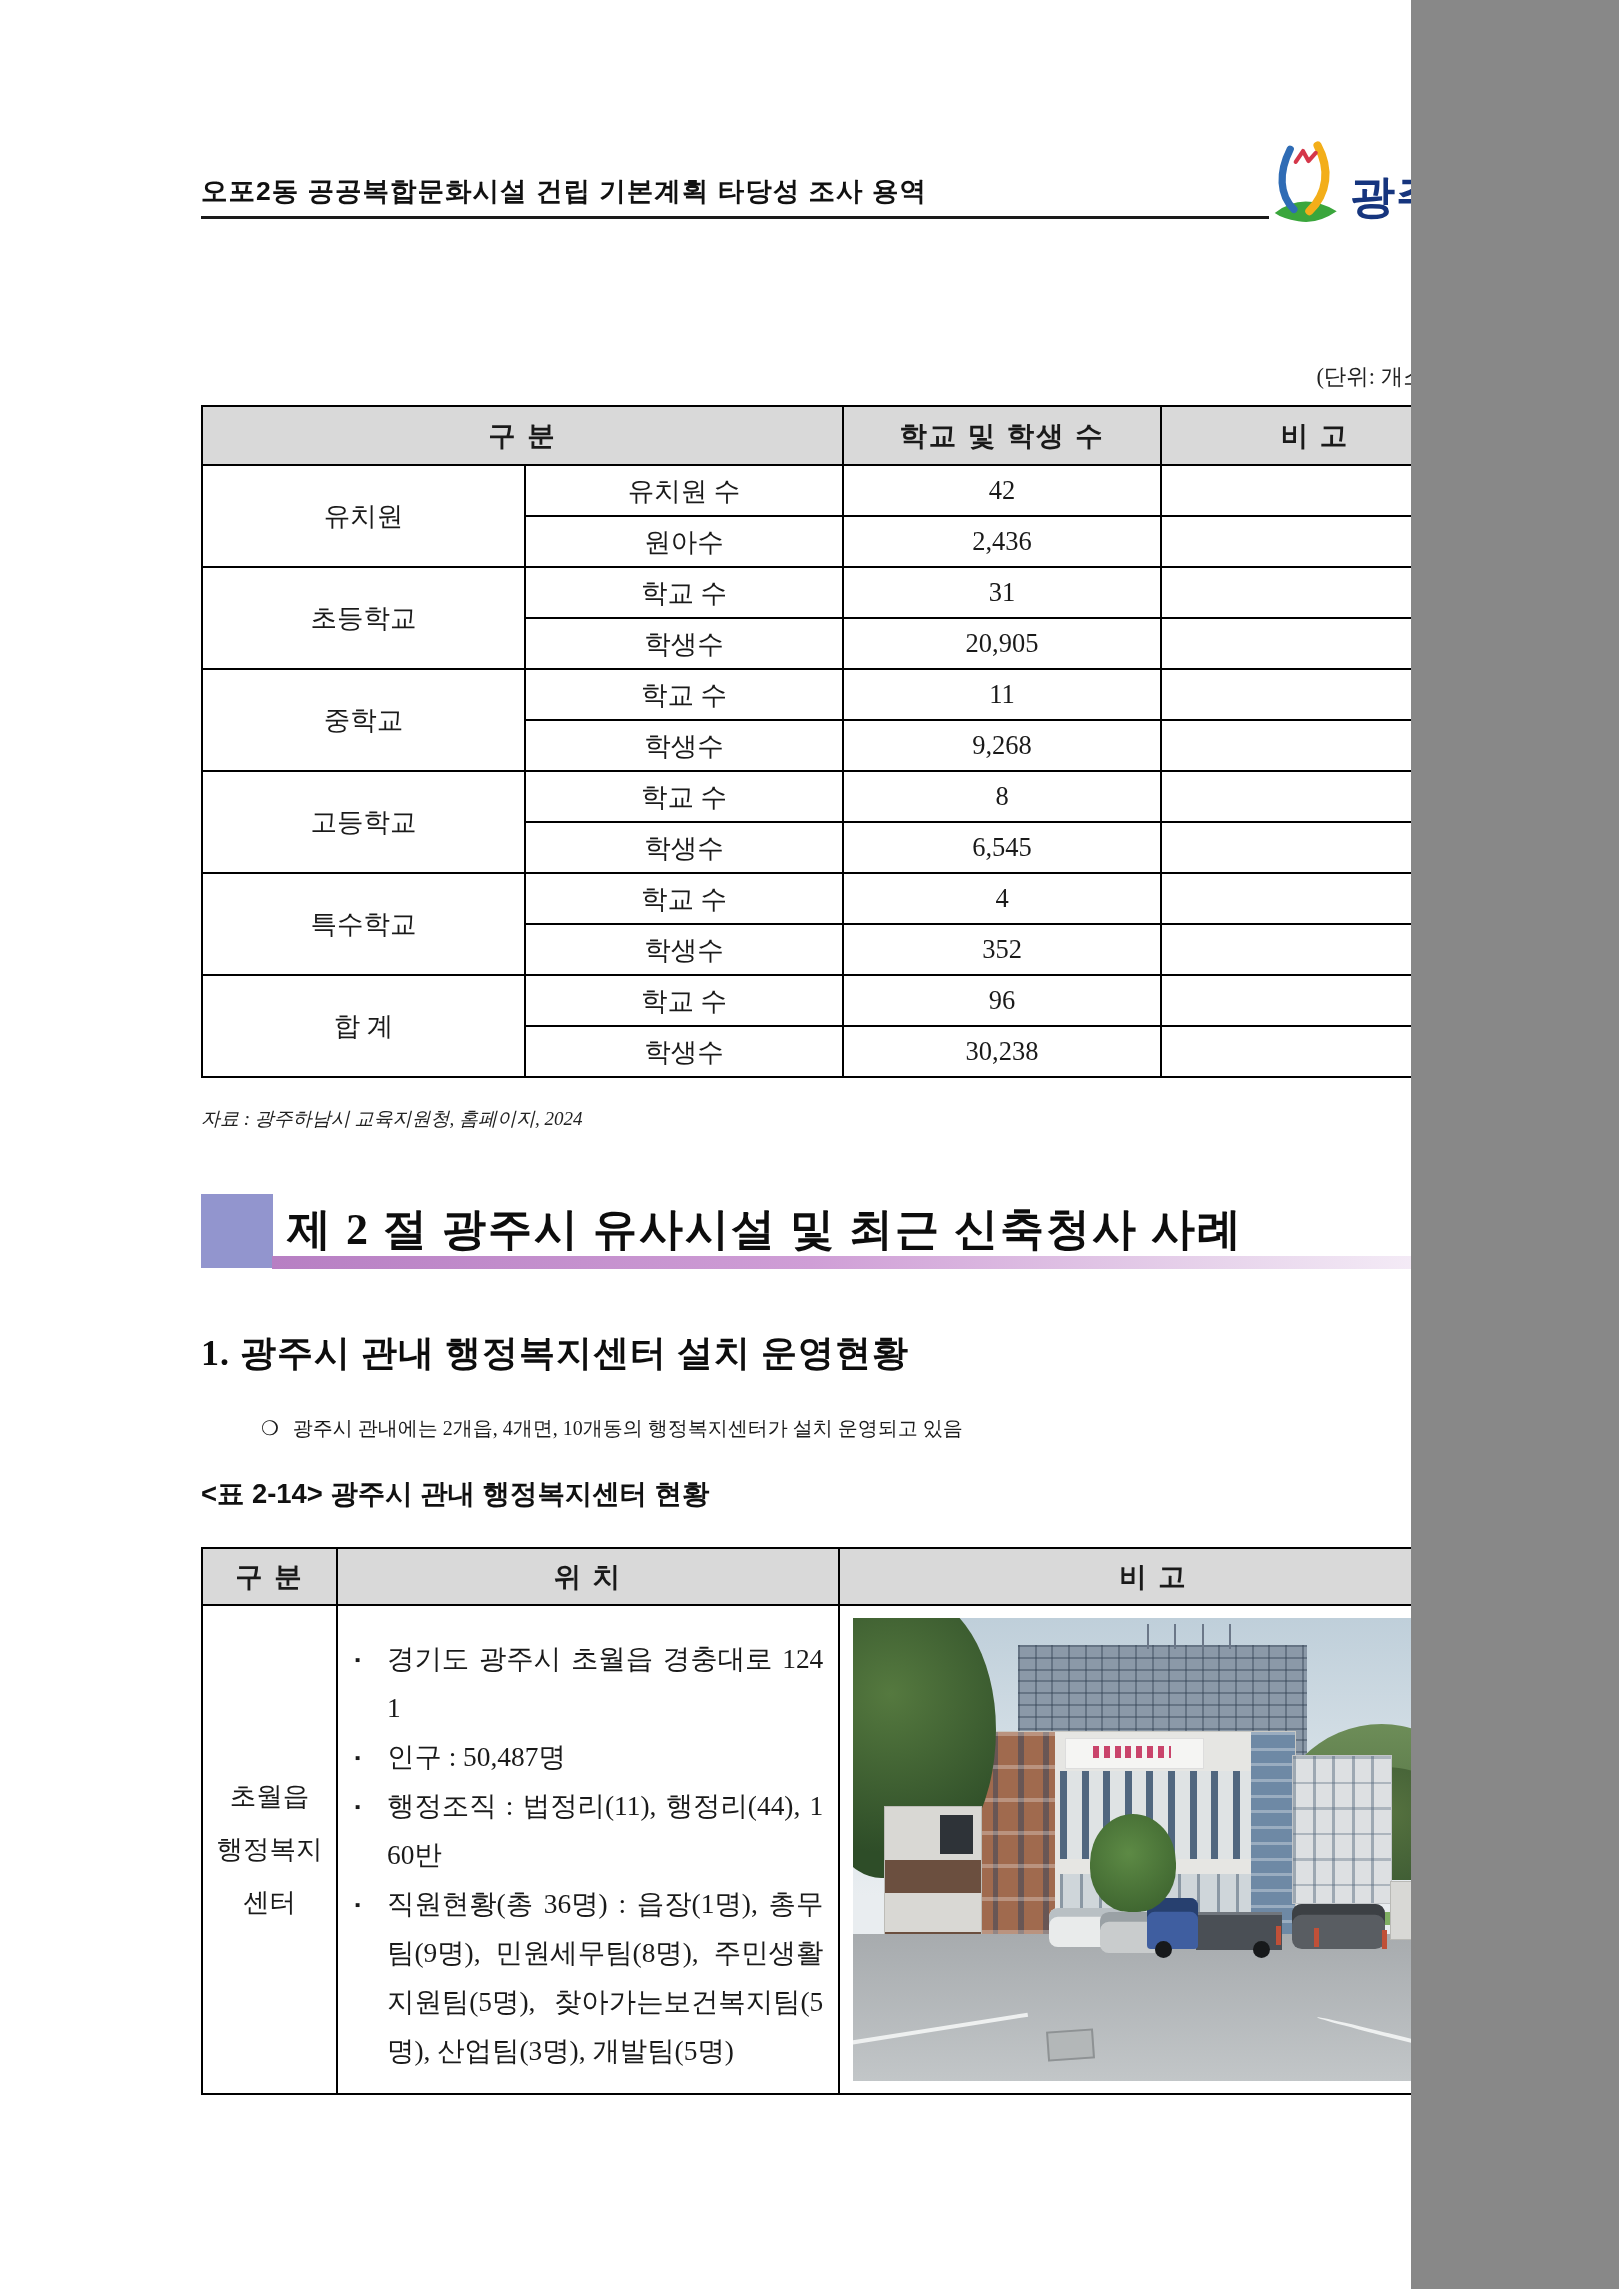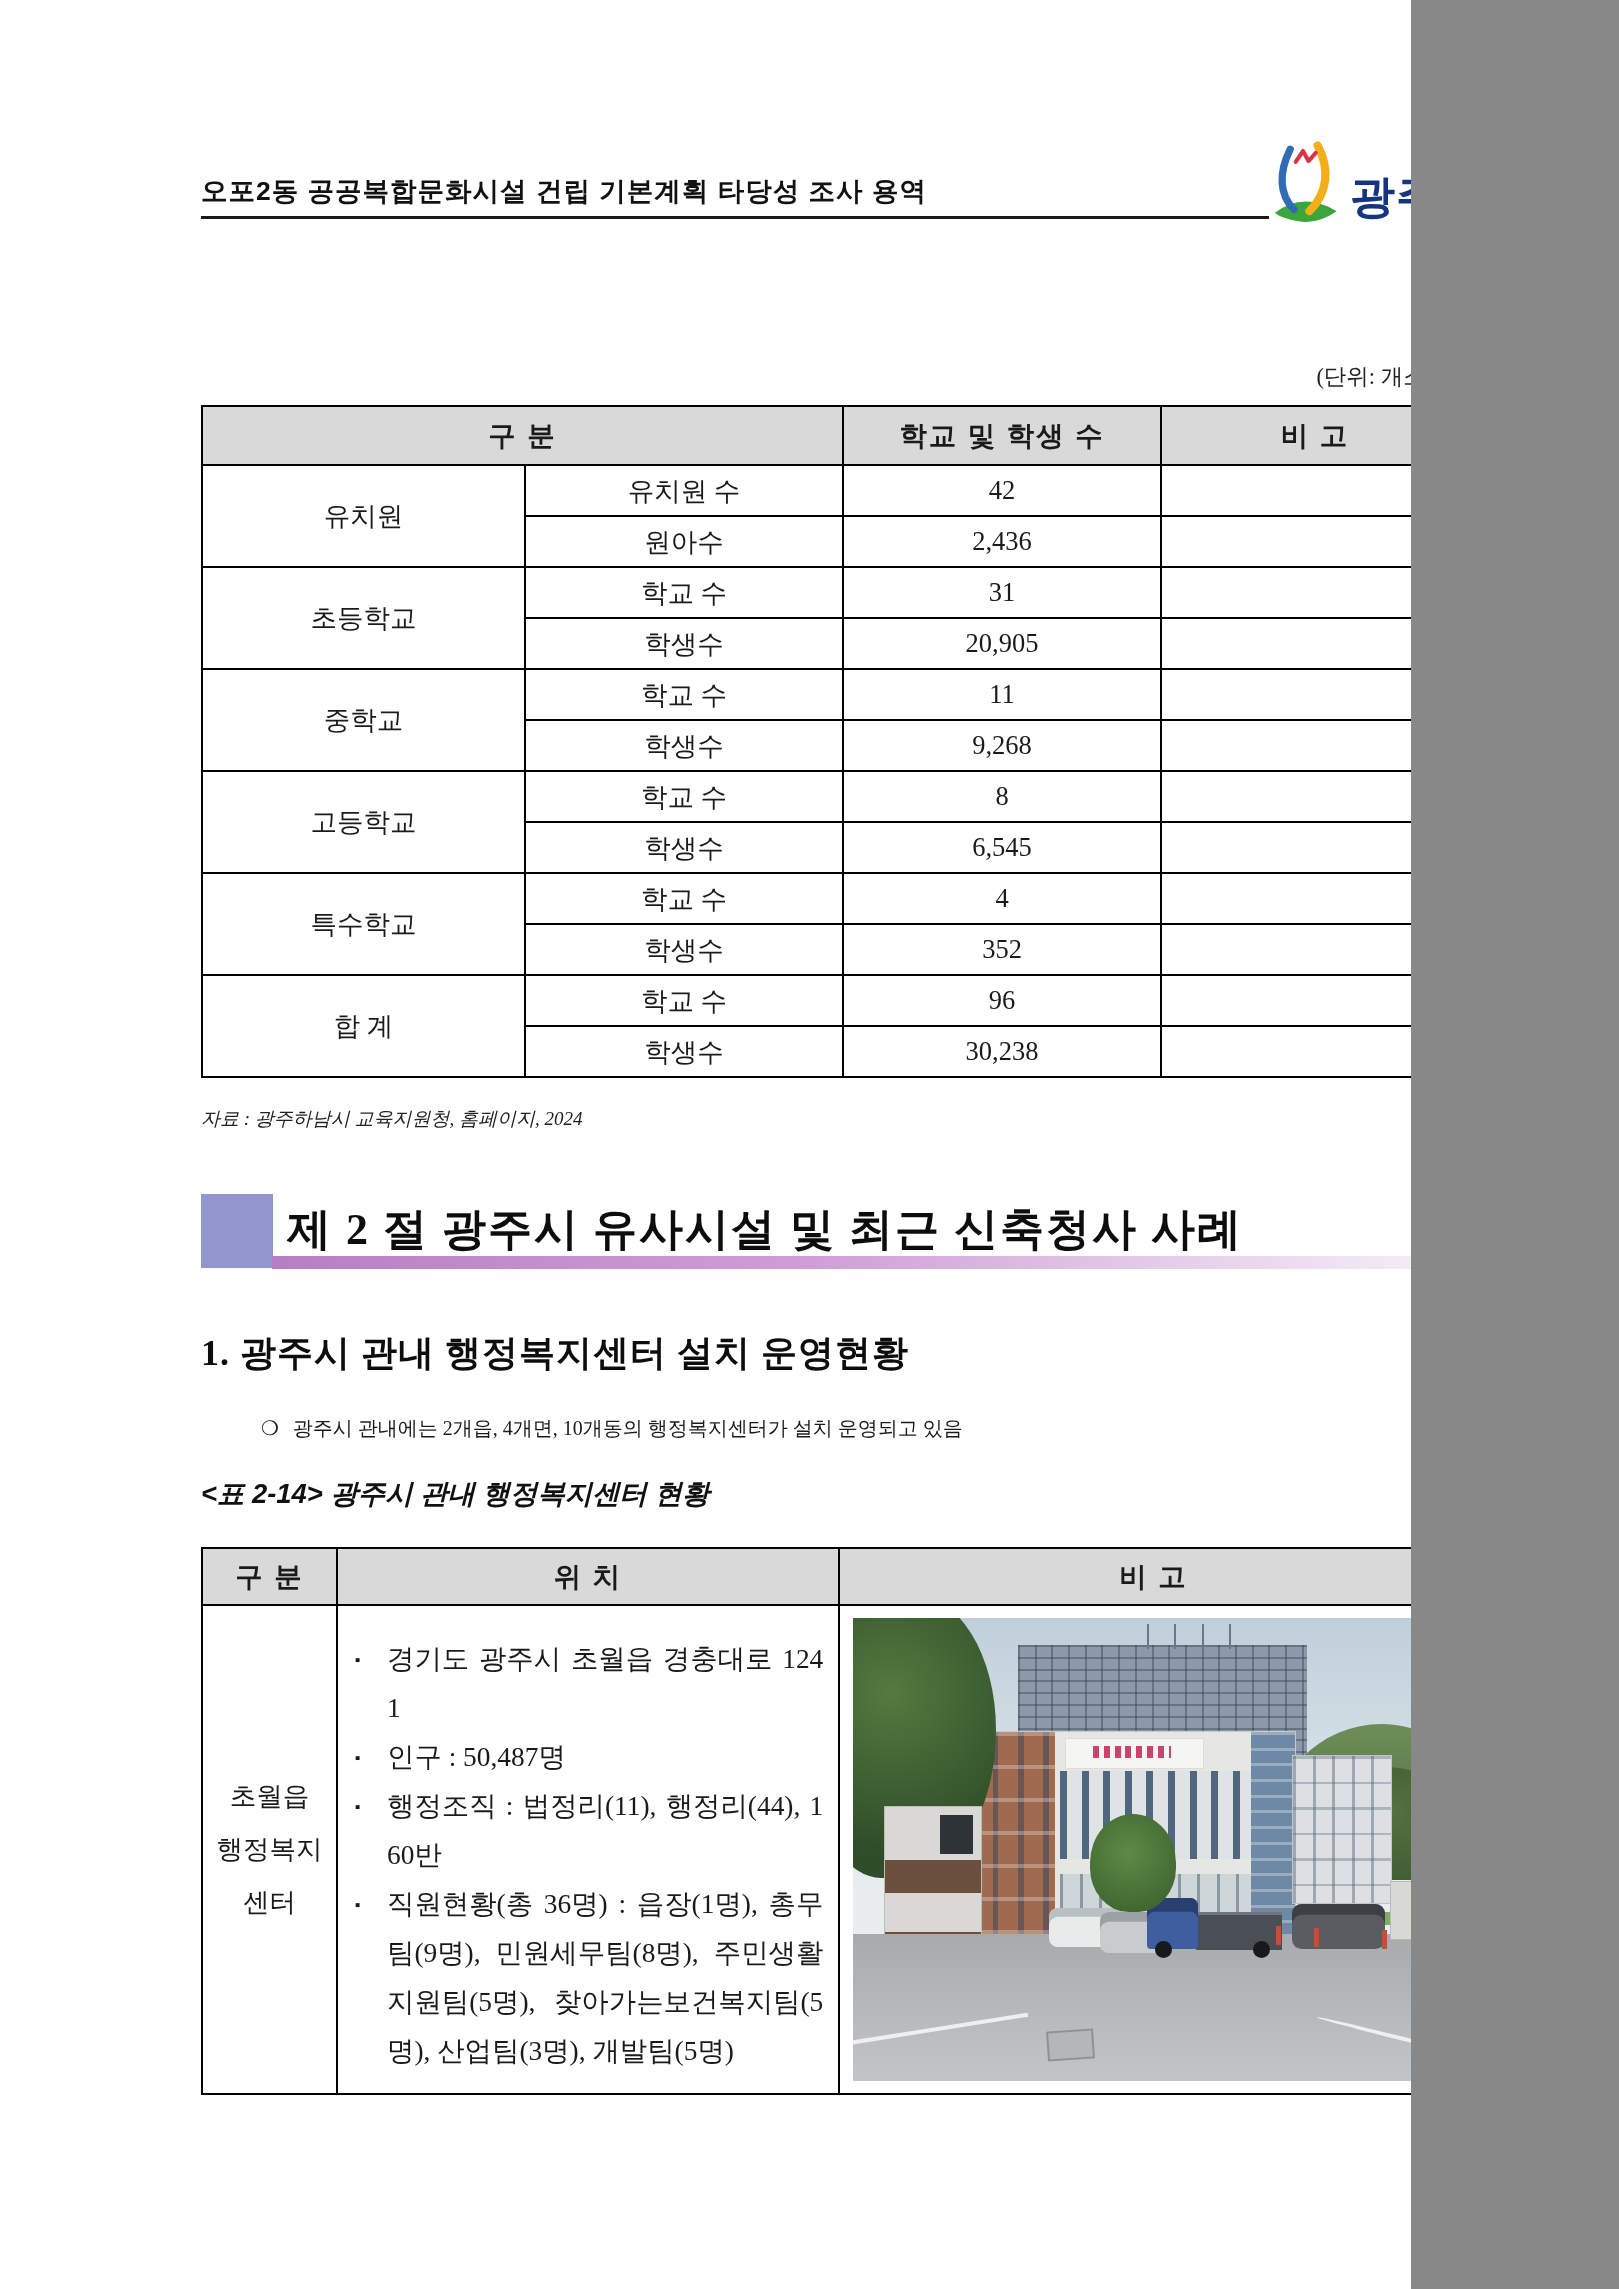--- a/index.html
+++ b/index.html
@@ -14,21 +14,21 @@
   .logo svg{width:82px;height:90px;}
   .logo-text{font-family:"Liberation Sans","DejaVu Sans",sans-serif;font-weight:bold;font-size:45px;
              color:#16357e;letter-spacing:1px;margin-left:5.9px;}
 
   
   .t1-caption{position:absolute;left:201px;top:330px;font-family:"Liberation Sans","DejaVu Sans",sans-serif;
               font-weight:bold;font-size:27.4px;color:#111;}
   .unit-note{position:absolute;left:980px;top:361px;width:487px;text-align:right;font-size:22.5px;color:#222;}
   .source-note{position:absolute;left:201px;top:1106px;font-size:19px;color:#222;font-style:italic;}
   .t2-caption{position:absolute;left:201px;top:1476px;font-family:"Liberation Sans","DejaVu Sans",sans-serif;
-              font-weight:bold;font-size:27.4px;color:#111;font-style:italic;}
+              font-weight:bold;font-size:27.4px;color:#111;}
 
   
   table{border-collapse:collapse;table-layout:fixed;}
   .t1{position:absolute;left:201px;top:405px;width:1266px;border:2.9px solid #000;}
   .t1 th,.t1 td{border:2px solid #000;text-align:center;vertical-align:middle;padding:0;}
   .t1 th{height:57px;background:#d9d9d9;font-family:"Liberation Sans","DejaVu Sans",sans-serif;
          font-weight:bold;font-size:27.4px;letter-spacing:2px;}
   .t1 td{height:49px;font-size:26.5px;}
   .t1 tr.g-start td{border-top:2.9px solid #000;}
   .t2{position:absolute;left:201px;top:1547px;width:1266px;border:2.9px solid #000;}

